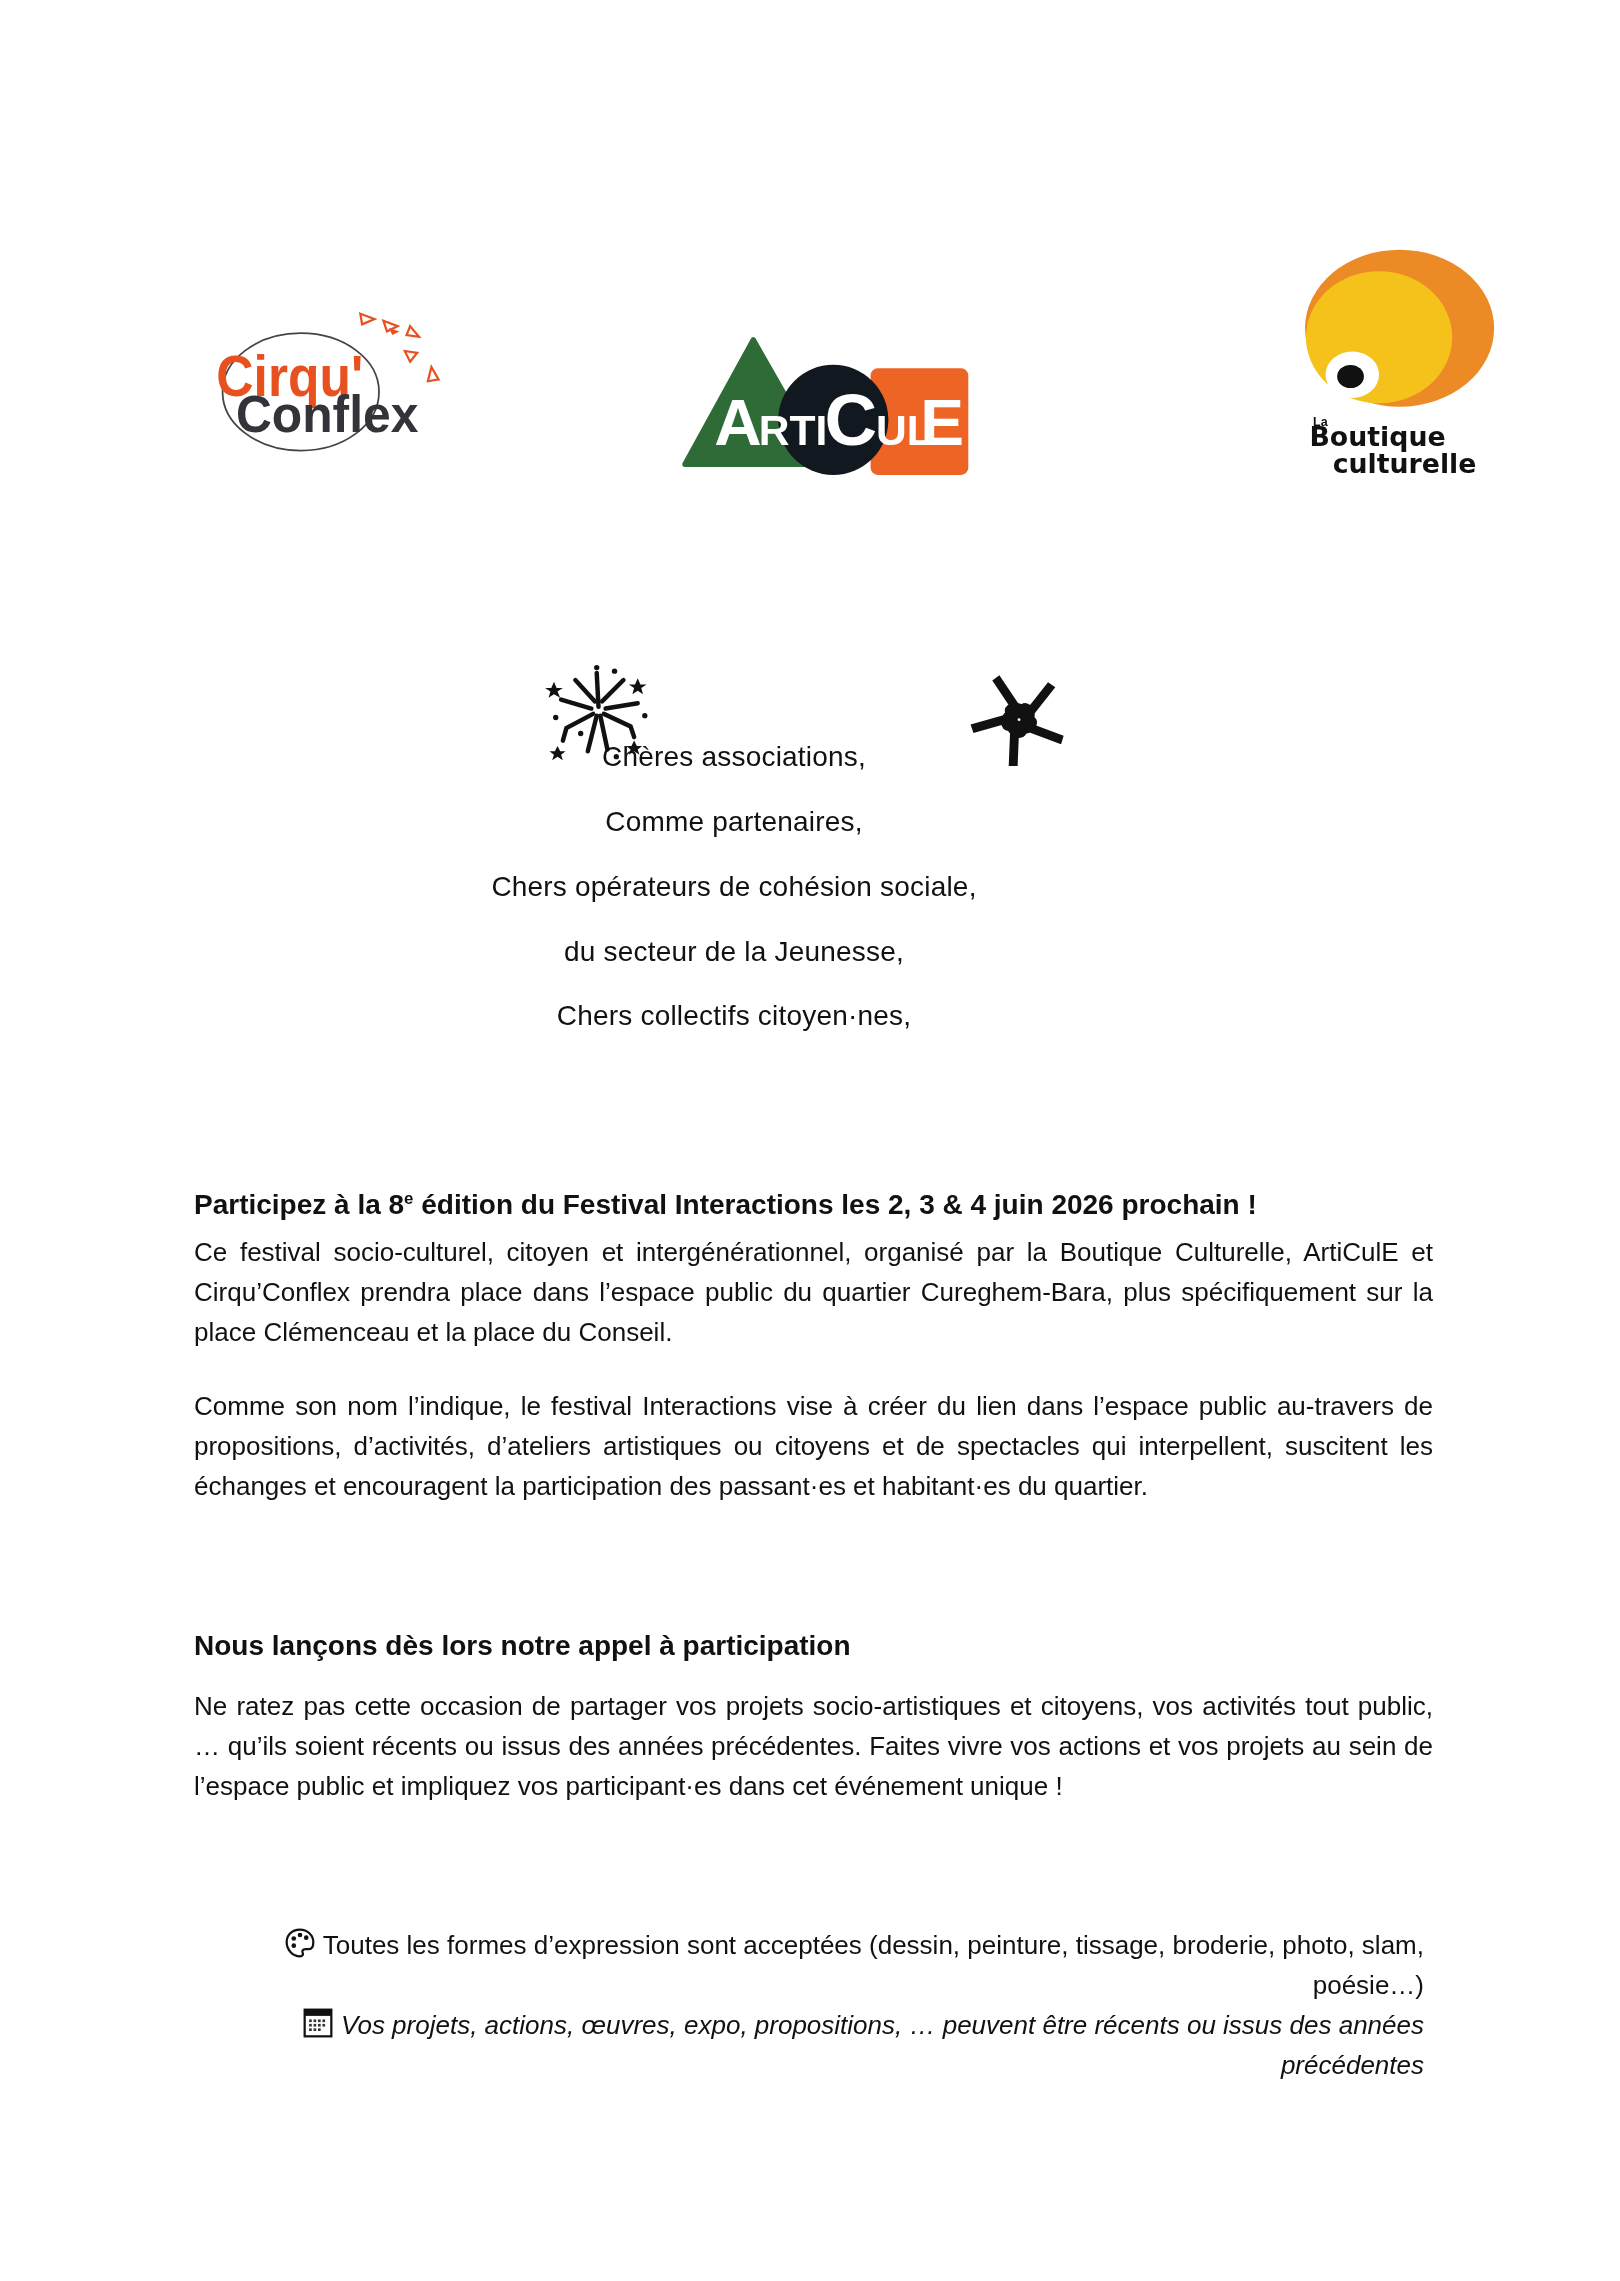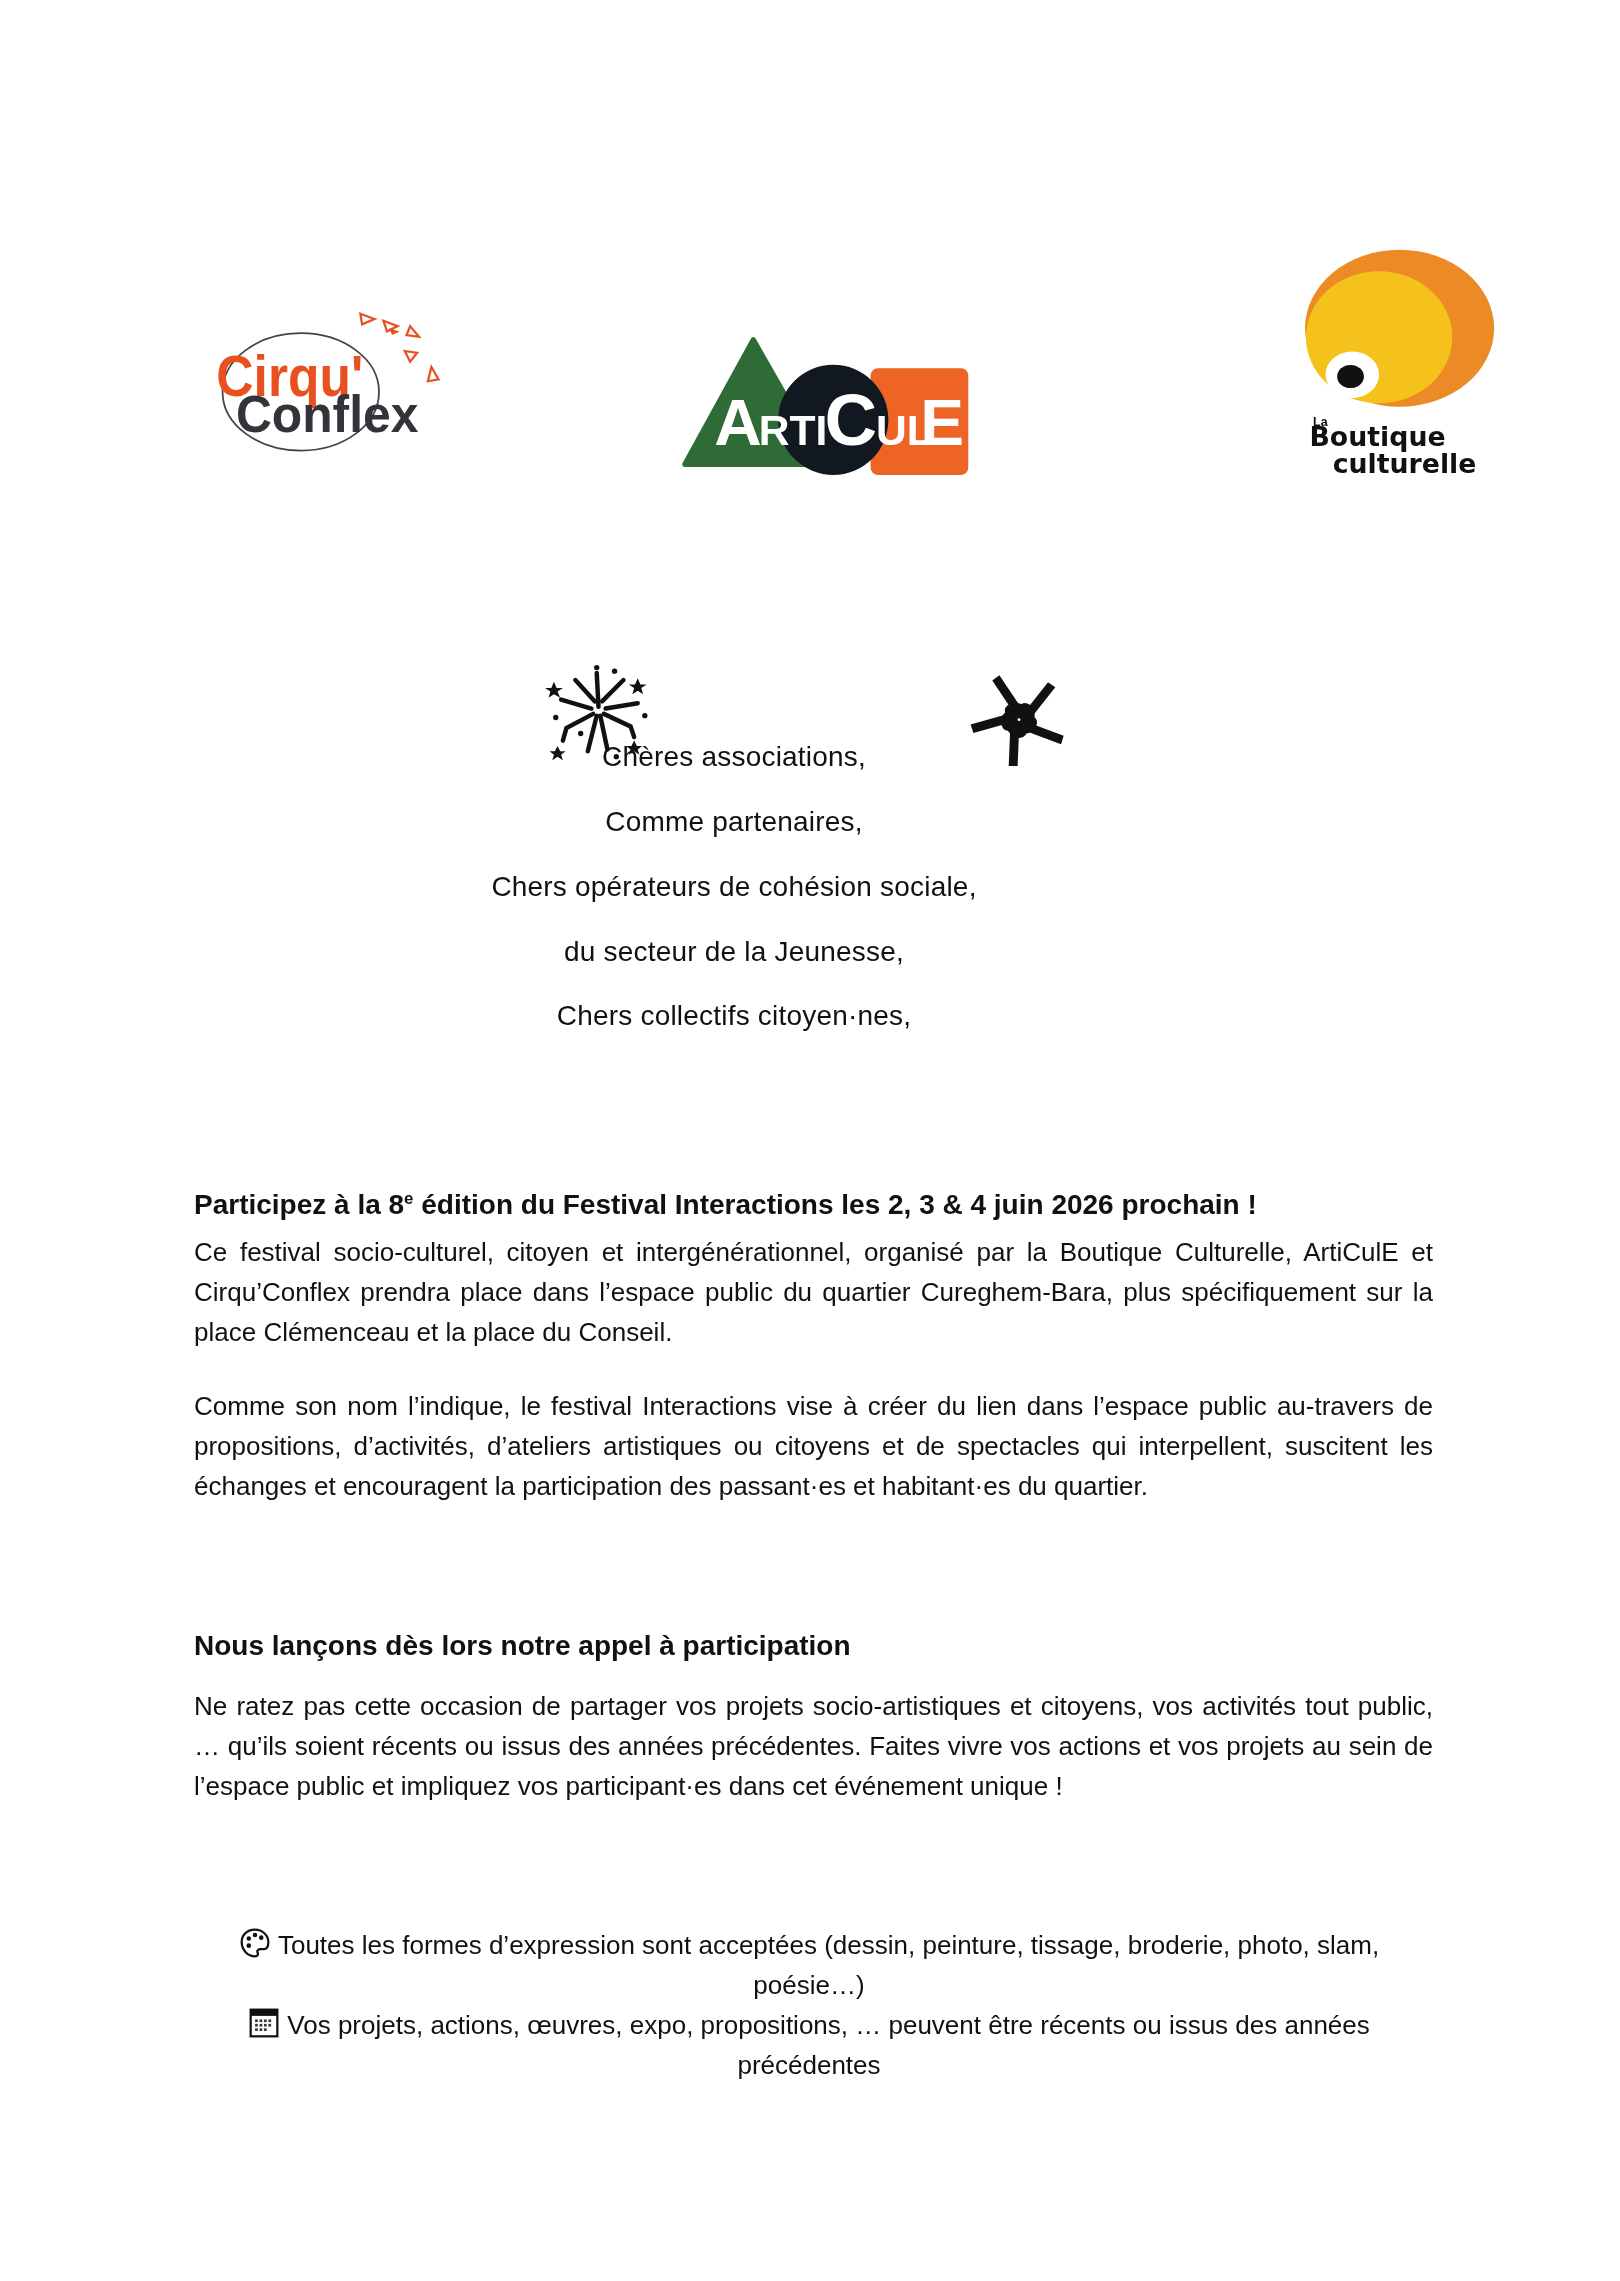--- a/index.html
+++ b/index.html
@@ -135,33 +135,33 @@
   <div class="heading"><span>Participez à la 8</span><sup>e</sup><span> édition du Festival Interactions les 2, 3 &amp; 4 juin 2026 prochain !</span></div>
   <p class="para" style="margin-top:7px;">Ce festival socio-culturel, citoyen et intergénérationnel, organisé par la Boutique Culturelle, ArtiCulE et Cirqu’Conflex prendra place dans l’espace public du quartier Cureghem-Bara, plus spécifiquement sur la place Clémenceau et la place du Conseil.</p>
   <p class="para" style="margin-top:34px;">Comme son nom l’indique, le festival Interactions vise à créer du lien dans l’espace public au-travers de propositions, d’activités, d’ateliers artistiques ou citoyens et de spectacles qui interpellent, suscitent les échanges et encouragent la participation des passant·es et habitant·es du quartier.</p>
 </div>
 
 <div class="abs content" style="top:1626px;">
   <div class="heading">Nous lançons dès lors notre appel à participation</div>
   <p class="para" style="margin-top:19.6px;">Ne ratez pas cette occasion de partager vos projets socio-artistiques et citoyens, vos activités tout public, … qu’ils soient récents ou issus des années précédentes. Faites vivre vos actions et vos projets au sein de l’espace public et impliquez vos participant·es dans cet événement unique !</p>
 </div>
 
-<div class="abs content" style="top:1925px; text-align:center;">
+<div class="abs content" style="top:1925px; text-align:right;">
   <div style="width:1230px;">
     <span class="feat-icon">
       <svg width="32" height="32" viewBox="0 0 36 36">
           <path d="M18 3 C8 3 3 10 3 17 C3 26 10 33 18 33 C21 33 22 31 21 29 C20 27 21 25 24 25 L28 25 C32 25 33 21 33 17 C33 9 26 3 18 3 Z" fill="none" stroke="#111" stroke-width="2.5"></path>
           <circle cx="11" cy="13" r="2.6" fill="#111"></circle>
           <circle cx="18" cy="9" r="2.6" fill="#111"></circle>
           <circle cx="25" cy="12" r="2.6" fill="#111"></circle>
           <circle cx="11" cy="21" r="2.6" fill="#111"></circle>
         </svg>
     </span><span>Toutes les formes d’expression sont acceptées (dessin, peinture, tissage, broderie, photo, slam, poésie…)</span>
   </div>
-  <div style="width:1230px;">
+  <div style="width:1230px;font-style:italic;">
     <span class="feat-icon">
       <svg width="32" height="32" viewBox="0 0 36 36">
           <rect x="3" y="3" width="30" height="30" fill="#fff" stroke="#111" stroke-width="2.5"></rect>
           <rect x="3" y="3" width="30" height="7" fill="#111"></rect>
           <g fill="#333">
             <rect x="8" y="14" width="3" height="3"></rect>
             <rect x="13" y="14" width="3" height="3"></rect>
             <rect x="18" y="14" width="3" height="3"></rect>
             <rect x="23" y="14" width="3" height="3"></rect>
             <rect x="8" y="19" width="3" height="3"></rect>

